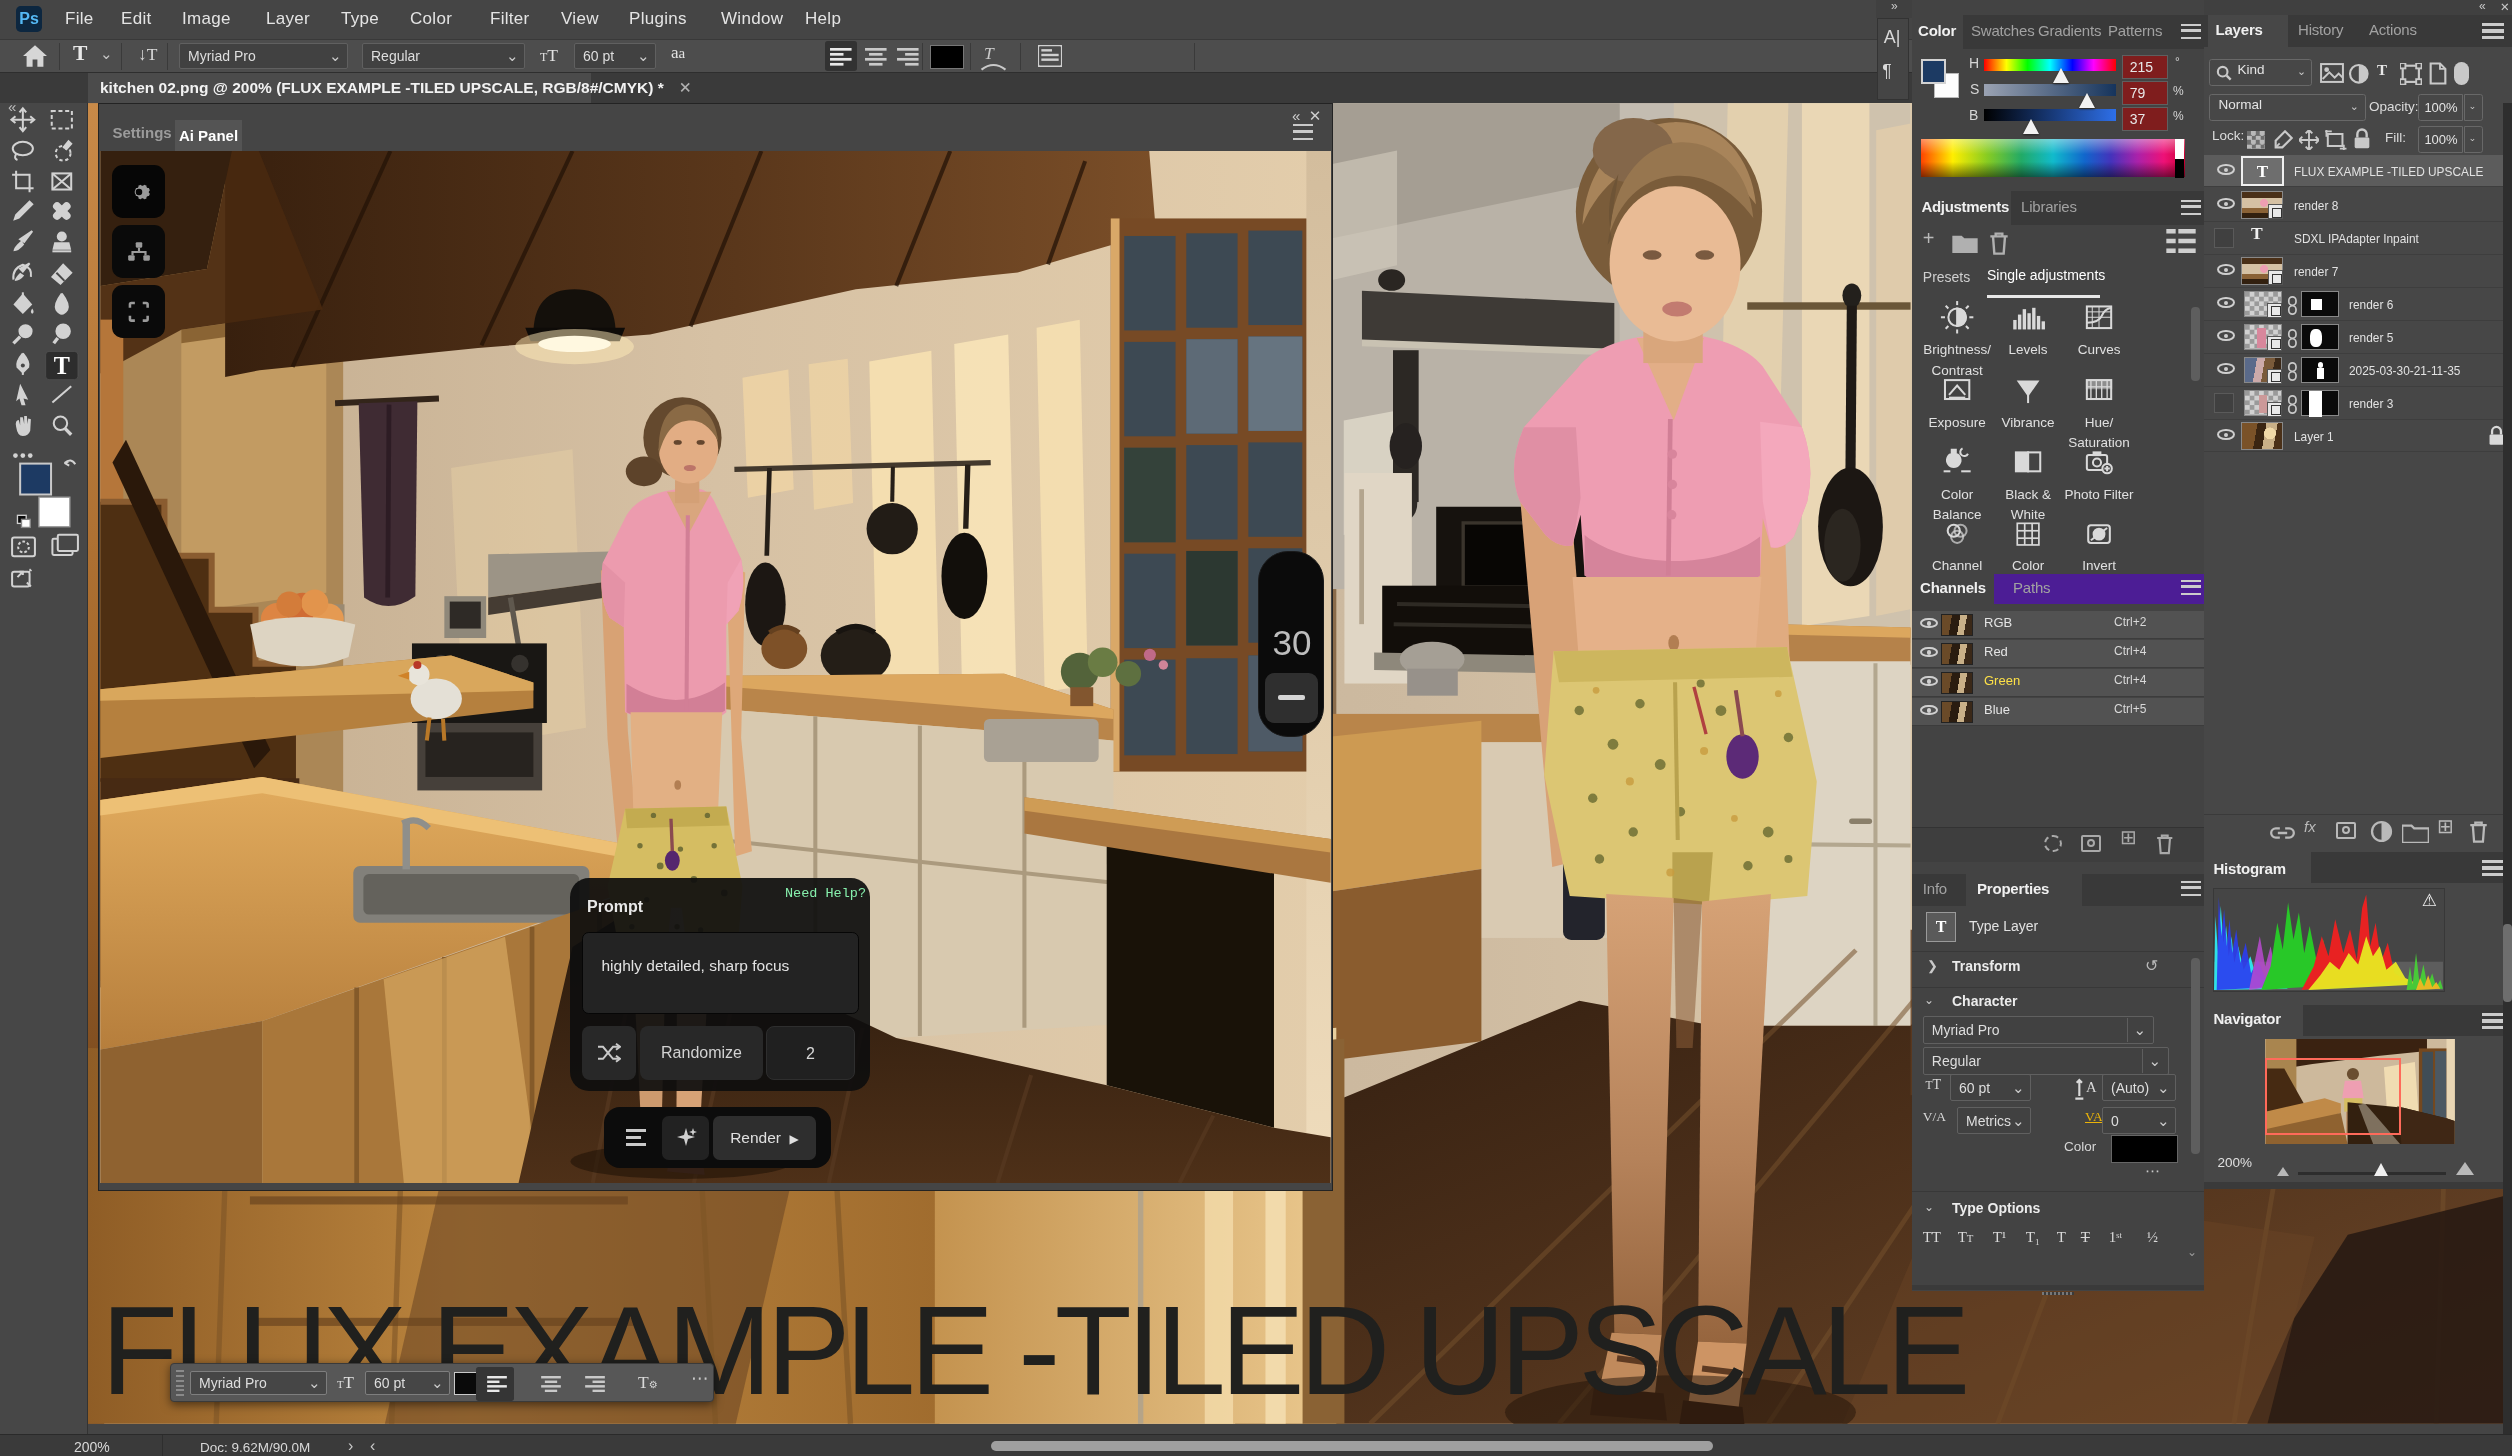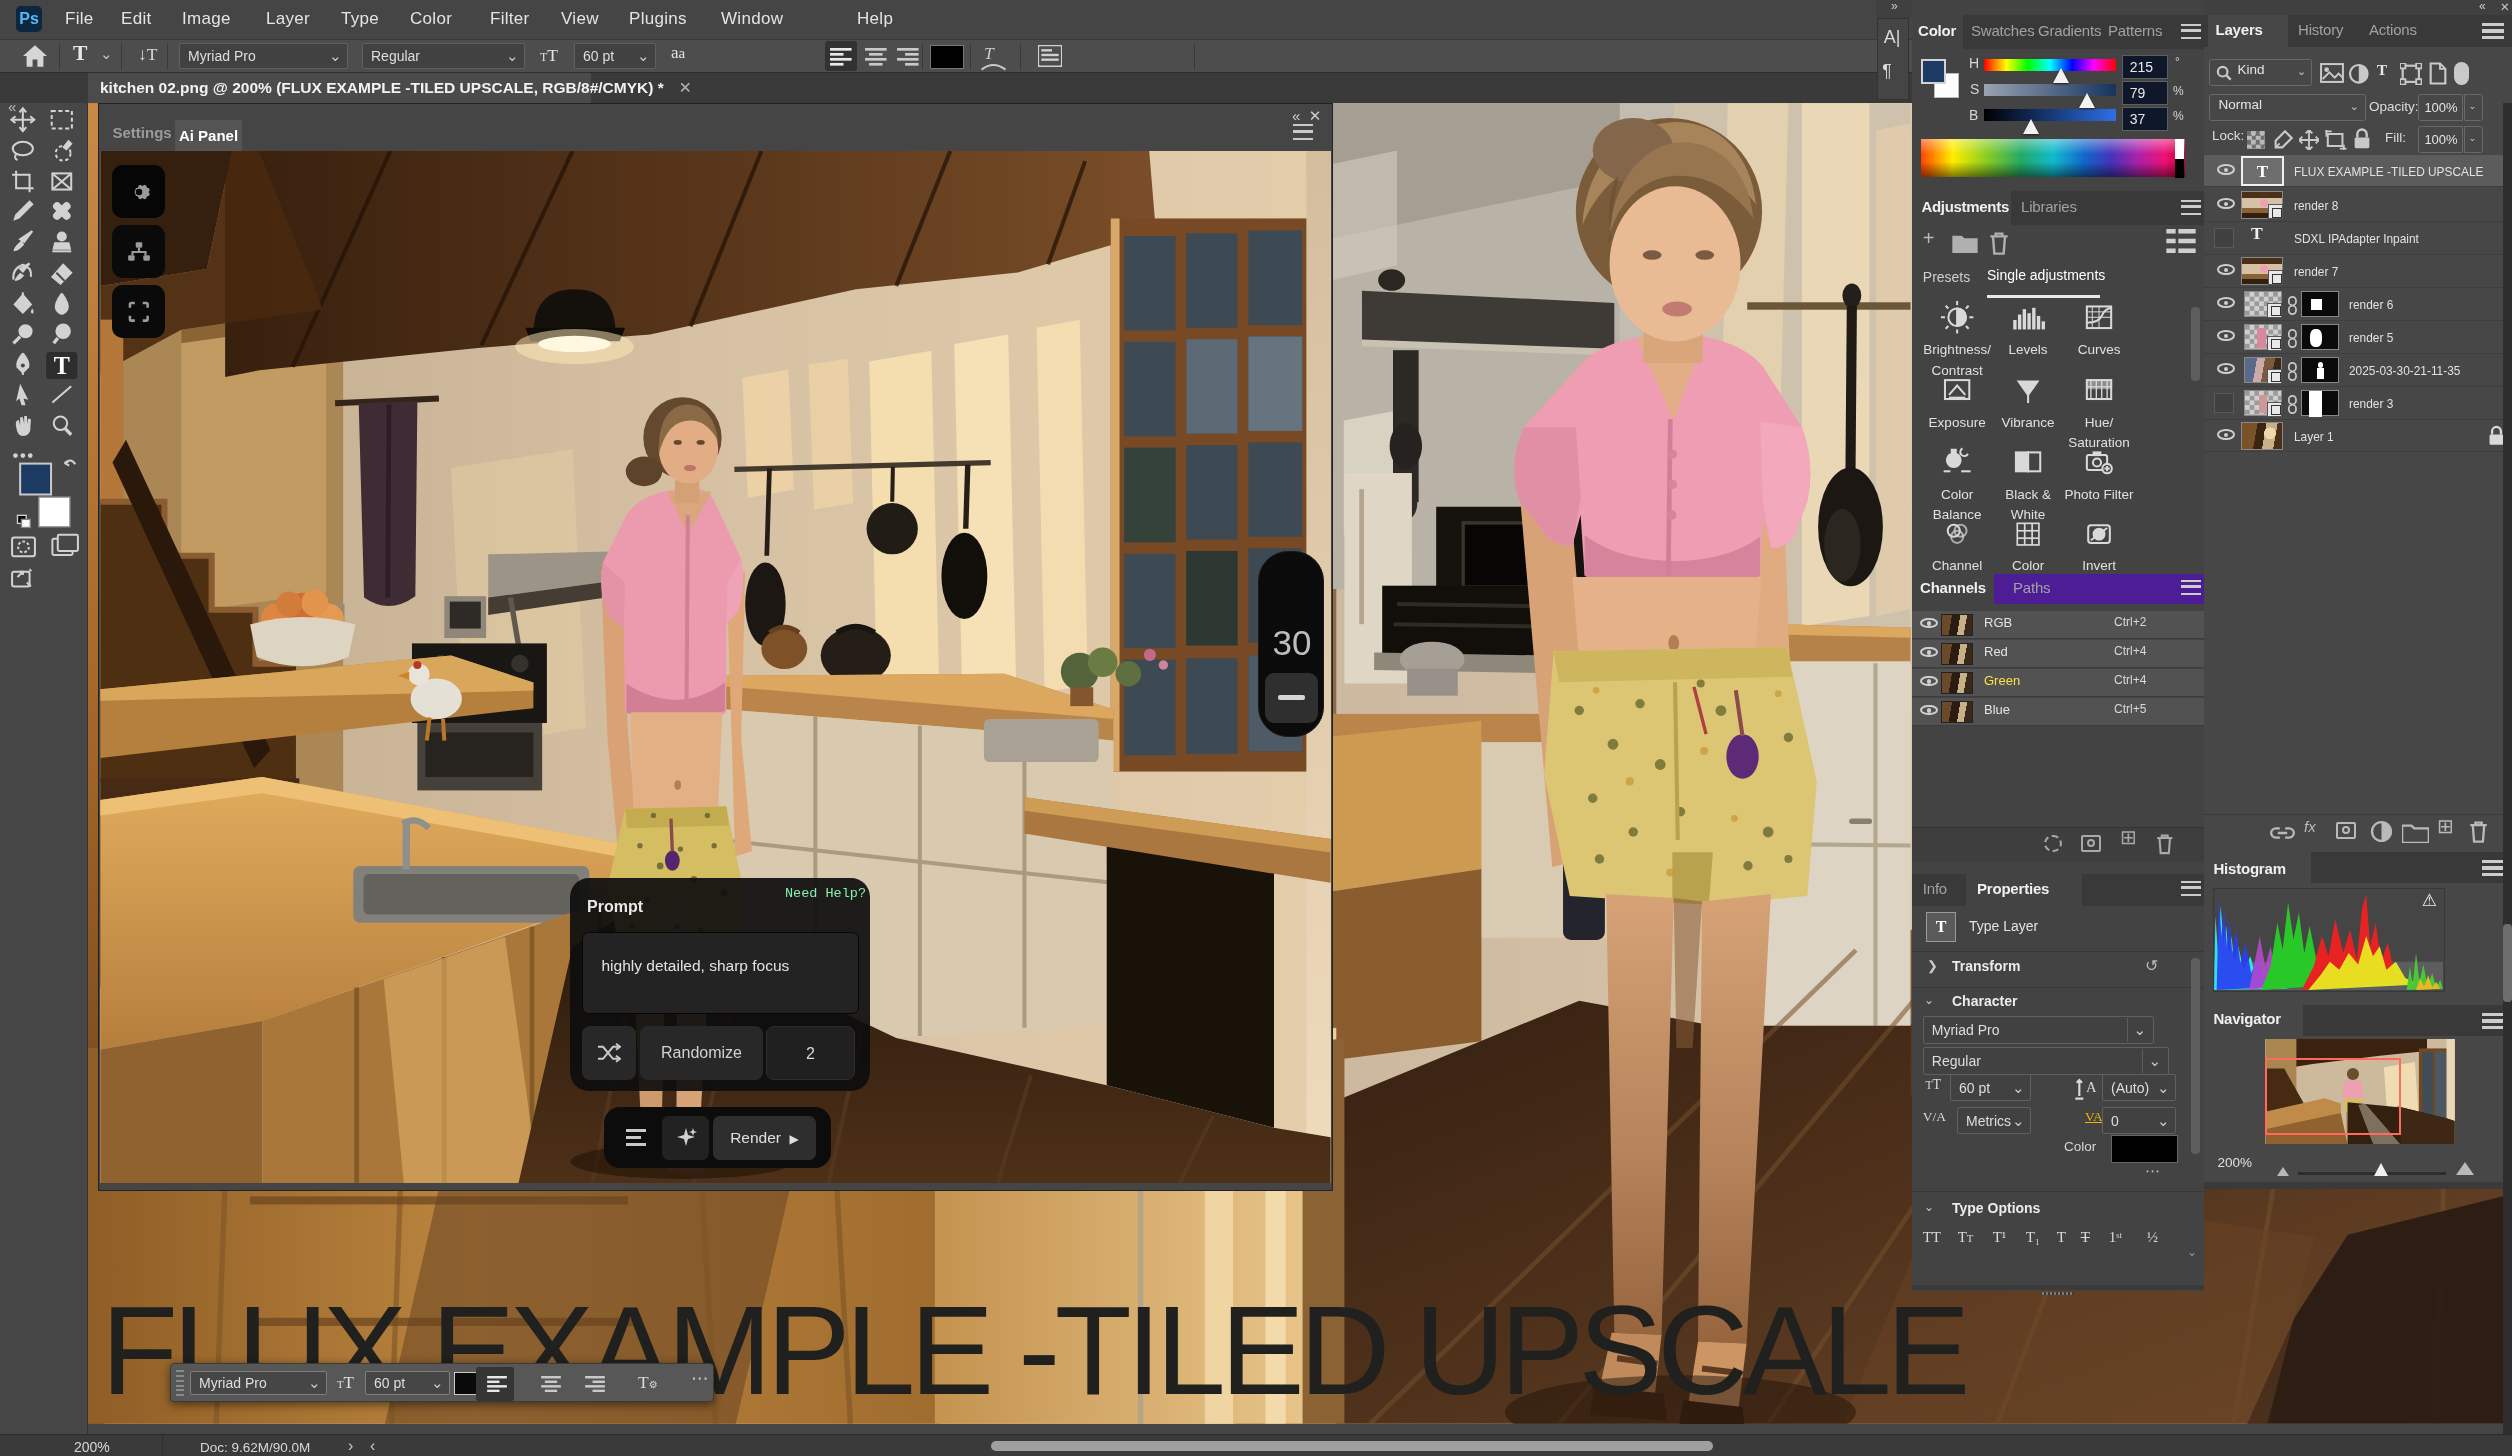--- a/index.html
+++ b/index.html
@@ -8,21 +8,21 @@
 .ddown{position:absolute;background:#414141;border:1.3px solid #606060;border-radius:2px;color:#dedede;font-size:14px;display:flex;align-items:center;padding-left:8px;white-space:nowrap;}
 .chev{position:absolute;right:5.4px;color:#cfcfcf;font-size:15px;}
 .sep{position:absolute;width:1.3px;background:#3a3a3a;}
 .ptab{position:absolute;font-size:15px;color:#a2a2a2;white-space:nowrap;letter-spacing:-0.2px;}
 .ptab.act{color:#f0f0f0;font-weight:bold;}
 .ham{position:absolute;width:24px;height:16px;border-top:2.7px solid #c9c9c9;border-bottom:2.7px solid #c9c9c9;}
 .ham:before{content:"";position:absolute;left:0;right:0;top:4px;height:2.7px;background:#c9c9c9;}
 .eye{position:absolute;width:17.5px;height:10.8px;border:2px solid #cfcfcf;border-radius:50% 50%;}
 .eye:before{content:"";position:absolute;left:4.7px;top:1.3px;width:4.7px;height:4.7px;background:#cfcfcf;border-radius:50%;}
 .lname{position:absolute;font-size:13.5px;color:#e2e2e2;top:9.4px;white-space:nowrap;transform:scaleX(.88);transform-origin:0 50%;}
-.vbox{position:absolute;background:#0f172a;border:1.3px solid #5f5f5f;color:#e8e8e8;font-size:14px;display:flex;align-items:center;padding-left:6.7px;}
+.vbox{position:absolute;background:#7f1d1d;border:1.3px solid #5f5f5f;color:#e8e8e8;font-size:14px;display:flex;align-items:center;padding-left:6.7px;}
 .chthumb{position:absolute;width:32px;height:22px;border:0.7px solid #222;background:linear-gradient(100deg,#6a4a28 0 30%,#2a1c10 30% 55%,#c9b088 55% 75%,#3a2818 75%);}
 .lthumb{position:absolute;width:42px;height:28px;border:1.3px solid #888;background:
  radial-gradient(circle at 55% 42%, #ee9fb2 0 14%, rgba(0,0,0,0) 15%),
  linear-gradient(180deg,#4a3018 0 22%, #d5c1a4 22% 62%, #8a6236 62% 80%, #32200f 80%);}
 .lthumbsm{position:absolute;width:38px;height:26px;border:1.3px solid #888;background:repeating-conic-gradient(#d0d0d0 0% 25%, #9a9a9a 0% 50%) 0 0/9.4px 9.4px;}
 .badge{position:absolute;right:-1.3px;bottom:-1.3px;width:15px;height:15px;background:#e8e8e8;border:0.7px solid #555;}
 .badge:before{content:"";position:absolute;left:2.7px;top:2.7px;width:8px;height:8px;border:1.3px solid #333;}
 .chain{position:absolute;width:10.8px;height:23px;color:#c9c9c9;font-size:17.5px;}
 .mask{position:absolute;width:38px;height:26px;border:1.3px solid #888;background:#0a0a0a;}
 .lrow2{position:absolute;left:0;width:308px;height:33px;border-bottom:1.3px solid #3e3e3e;}
@@ -247,21 +247,21 @@
  <span class="menuitem abs" style="left:65px;top:9.4px;">File</span>
  <span class="menuitem abs" style="left:121px;top:9.4px;">Edit</span>
  <span class="menuitem abs" style="left:182px;top:9.4px;">Image</span>
  <span class="menuitem abs" style="left:266px;top:9.4px;">Layer</span>
  <span class="menuitem abs" style="left:341px;top:9.4px;">Type</span>
  <span class="menuitem abs" style="left:410px;top:9.4px;">Color</span>
  <span class="menuitem abs" style="left:490px;top:9.4px;">Filter</span>
  <span class="menuitem abs" style="left:561px;top:9.4px;">View</span>
  <span class="menuitem abs" style="left:629px;top:9.4px;">Plugins</span>
  <span class="menuitem abs" style="left:721px;top:9.4px;">Window</span>
- <span class="menuitem abs" style="left:857px;top:9.4px;text-align:right;">Help</span>
+ <span class="menuitem abs" style="left:805px;top:9.4px;text-align:right;">Help</span>
 </div>
 
 <div class="abs" id="optionsbar" style="left:0;top:39px;width:2512px;height:34px;background:#4d4d4d;border-top:1.3px solid #393939;border-bottom:1.3px solid #2e2e2e;">
  <svg class="abs" style="left:20px;top:4px;" width="30" height="24" viewBox="0 0 24 20">
         <path d="M12 1 L2 10 L5 10 L5 19 L10 19 L10 13 L14 13 L14 19 L19 19 L19 10 L22 10 Z" fill="#d6d6d6"></path>
       </svg>
  <div class="sep" style="left:59px;top:2.7px;height:27px;"></div>
  <span class="abs" style="left:73px;top:1.3px;color:#e8e8e8;font-size:21.6px;font-weight:bold;font-family:'Liberation Serif',serif;">T</span>
  <span class="abs" style="left:100px;top:5.4px;color:#c9c9c9;font-size:15px;">⌄</span>
  <div class="sep" style="left:121px;top:2.7px;height:27px;"></div>

